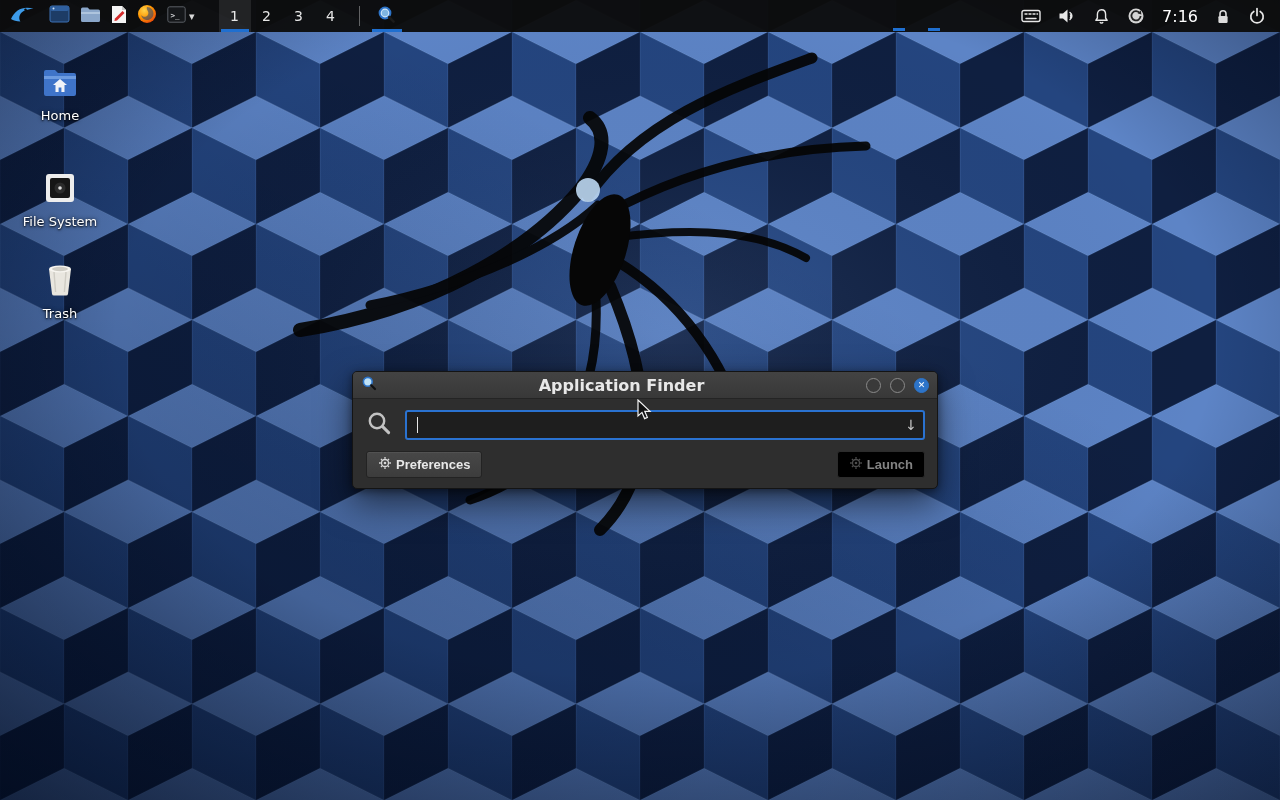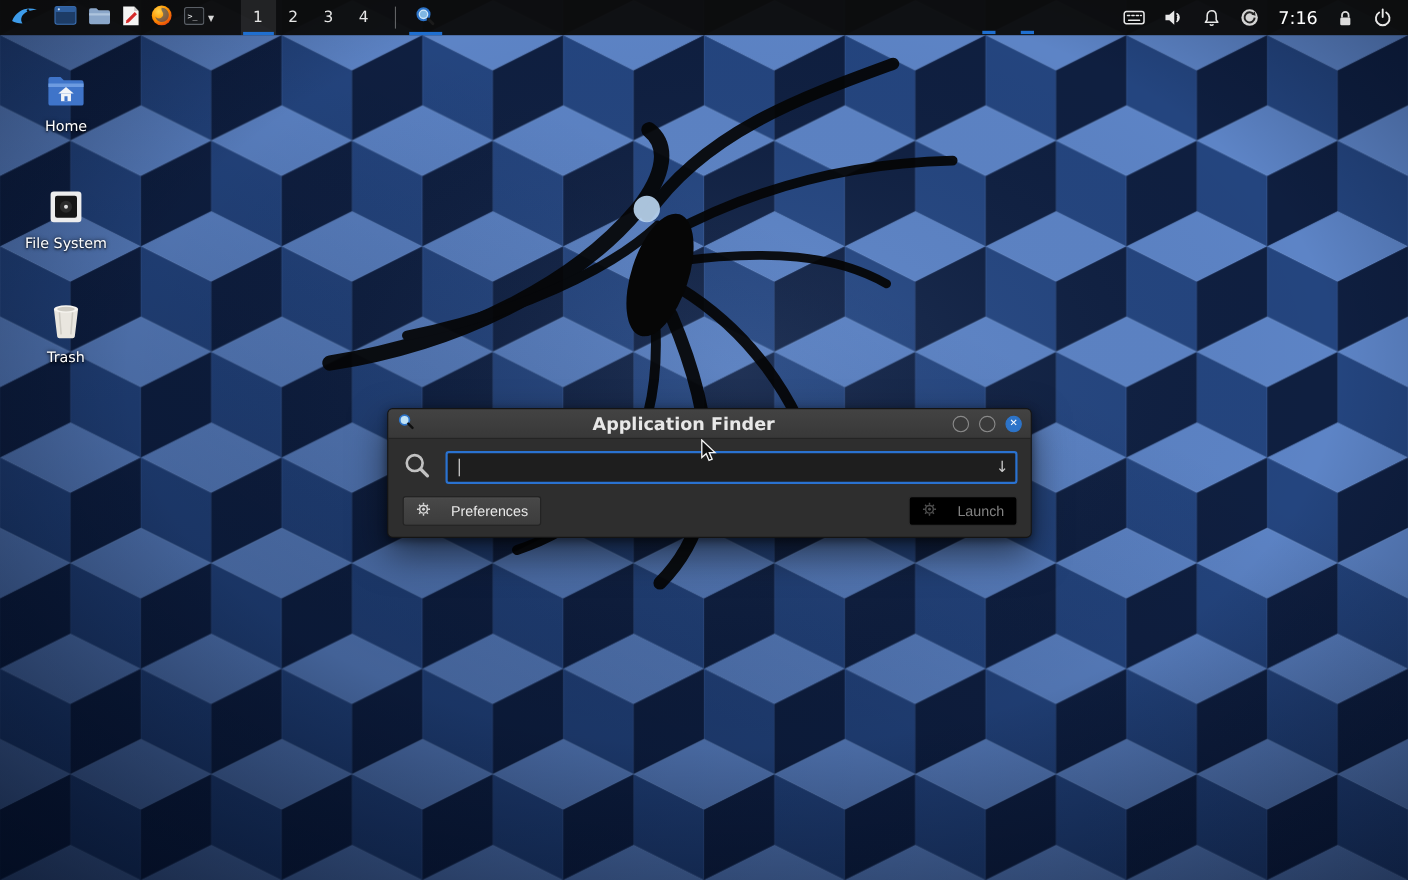--- a/index.html
+++ b/index.html
@@ -100,25 +100,26 @@
     position: absolute; left: 12px; top: 7px; width: 1px; height: 16px;
     background: #e6e6e6; animation: blink 1.1s steps(1) infinite;
   }
   @keyframes blink { 0%,50% { opacity: 1; } 50.01%,100% { opacity: 0; } }
   .entry-arrow {
     position: absolute; right: 8px; top: 50%; transform: translateY(-52%);
     color: #c9c9c9; font-size: 14px; cursor: pointer;
   }
   .btn-row { margin-top: 11px; display: flex; justify-content: space-between; align-items: center; }
   .btn {
-    display: inline-flex; align-items: center; gap: 18px;
+    display: inline-flex; align-items: center; gap: 4px;
     background: linear-gradient(#484848, #3c3c3c);
     border: 1px solid #232323; border-radius: 3px;
     padding: 4px 11px; font-size: 13px; color: #e8e8e8; cursor: pointer;
     box-shadow: inset 0 1px 0 rgba(255,255,255,.06);
+    font-weight: bold;
   }
   .btn.disabled {
     background: #000000; border-color: #2c2c2c; color: #828282;
     box-shadow: none; cursor: default;
   }
   .btn.disabled svg { opacity: .5; }
 
   .cursor { position: absolute; left: 637px; top: 399px; z-index: 30; pointer-events: none; }
 </style>
 </head>
@@ -189,21 +190,21 @@
         <g fill="#f2f4f8">
           <polygon points="18,13 11,19 25,19"></polygon>
           <rect x="13.5" y="19" width="9" height="7"></rect>
           <rect x="16.6" y="21.5" width="2.8" height="4.5" fill="#3f74c9"></rect>
         </g>
       </svg>
     </span>
     <span class="lbl">Home</span>
   </div>
 
-  <div class="dicon" style="top:240px">
+  <div class="dicon" style="top:228px">
     <span class="ic">
       <svg width="30" height="34" viewBox="0 0 30 34">
         <path d="M4 6 L7 31 a2 2 0 0 0 2 1.6 h12 a2 2 0 0 0 2-1.6 L26 6 Z" fill="#e9e6df"></path>
         <ellipse cx="15" cy="6" rx="11" ry="3.4" fill="#f7f5f0"></ellipse>
         <ellipse cx="15" cy="6" rx="8" ry="2.2" fill="#cfccc4"></ellipse>
         <path d="M9 9 L10.6 29" stroke="#cfccc4" stroke-width="1.4" fill="none"></path>
         <path d="M21 9 L19.4 29" stroke="#cfccc4" stroke-width="1.4" fill="none"></path>
       </svg>
     </span>
     <span class="lbl">Trash</span>

